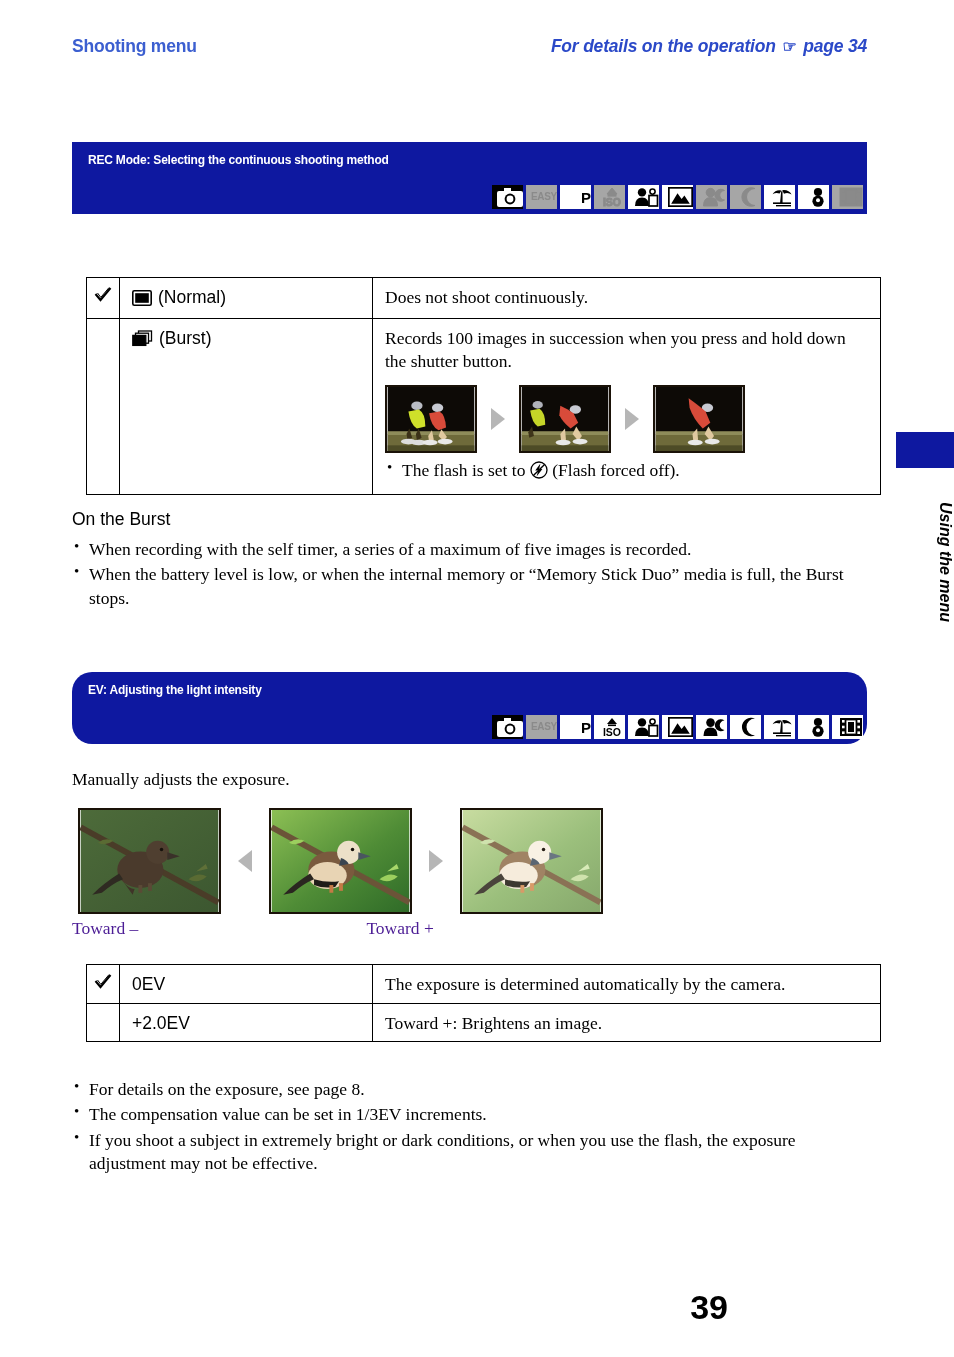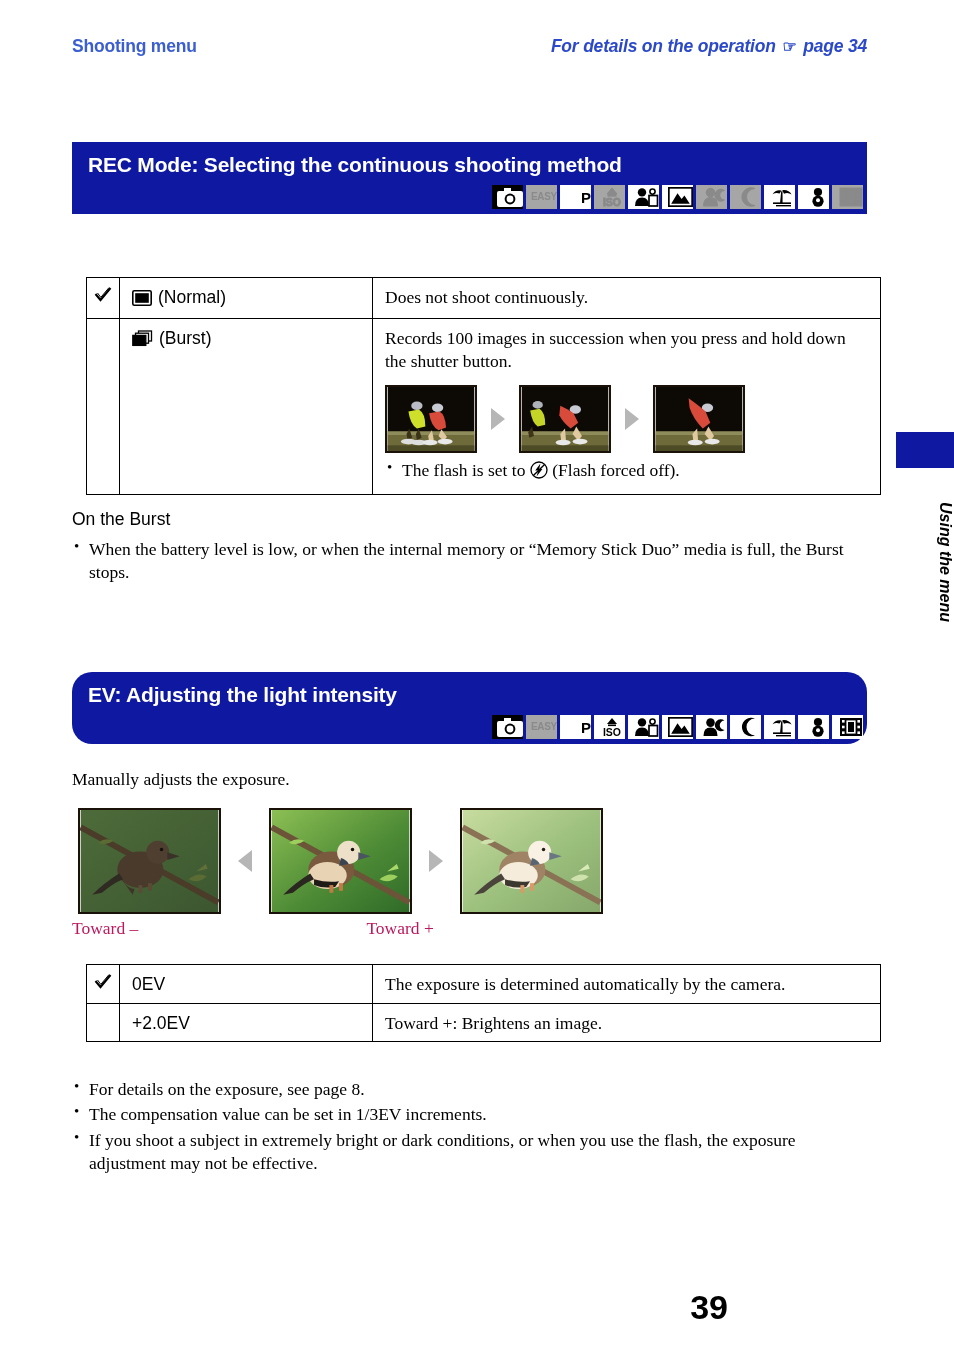--- a/index.html
+++ b/index.html
@@ -27,21 +27,21 @@
   }
   .runhead-right .hand { font-style: normal; font-size: 16px; padding: 0 2px; }
 
   
   .secbar {
     position: absolute; left: 72px; width: 795px;
     background: #0e18a0; color: #fff;
   }
   .secbar-title {
     font-family: "Liberation Sans", sans-serif;
-    font-weight: bold; font-size: 21px; color: #fff;
+    font-weight: bold; font-size: 12px; color: #fff;
     padding: 11px 0 0 16px; letter-spacing: -0.2px;
   }
   .modes {
     position: absolute; right: 4px; bottom: 5px;
     display: flex; gap: 3px;
   }
   .mode {
     width: 31px; height: 24px;
     display: flex; align-items: center; justify-content: flex-end;
     background: #ffffff; color: #000;
@@ -96,21 +96,21 @@
     position: relative; padding-left: 17px;
     font-family: "Liberation Serif", serif;
     font-size: 17.5px; line-height: 1.33; color: #000;
     margin-bottom: 2px;
   }
   .bullet:before {
     content: "\2022"; position: absolute; left: 2px; top: -1px; font-size: 15px;
   }
 
   
-  .caps { position: absolute; left: 72px; font-family: "Liberation Serif", serif; font-size: 17.5px; color: #be185d; }
+  .caps { position: absolute; left: 72px; font-family: "Liberation Serif", serif; font-size: 17.5px; color: #4c1d95; }
 
   
   .tab-block { position: absolute; left: 896px; top: 432px; width: 58px; height: 36px; background: #0e18a0; }
   .tab-text {
     position: absolute; left: 896px; top: 470px; width: 58px; height: 180px;
     font-family: "Liberation Sans", sans-serif; font-weight: bold; font-style: italic;
     font-size: 16px; color: #000;
     writing-mode: vertical-rl; text-orientation: mixed;
     display: flex; align-items: flex-start; justify-content: center;
     padding-top: 4px;
@@ -356,20 +356,21 @@
           </span>
           <span>(Flash forced off).</span>
         </div>
       </td>
     </tr>
   </tbody>
     </table>
 
   <div class="subhead" style="top:509px;">On the Burst</div>
   <div class="bullets" style="top:538px;">
+    <div class="bullet">When recording with the self timer, a series of a maximum of five images is recorded.</div>
     <div class="bullet">When the battery level is low, or when the internal memory or “Memory Stick Duo” media is full, the Burst stops.</div>
   </div>
 
   <div class="secbar" style="top:672px; height:72px;border-radius:20px;">
     <div class="secbar-title">EV: Adjusting the light intensity</div>
     <div class="modes">
 
       <div class="mode" style="background:#000;">
         <svg width="26" height="19" viewBox="0 0 26 19">
             <rect x="0" y="3" width="26" height="16" rx="2" fill="#fff"></rect>

